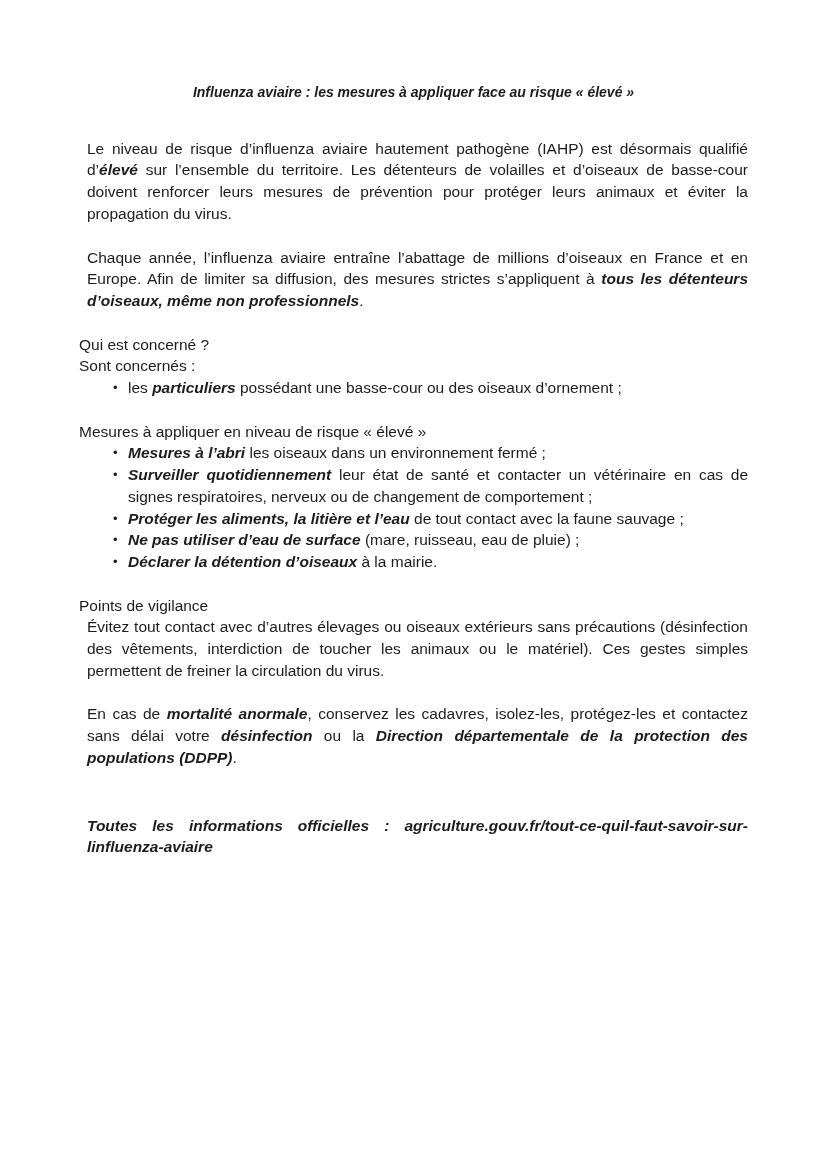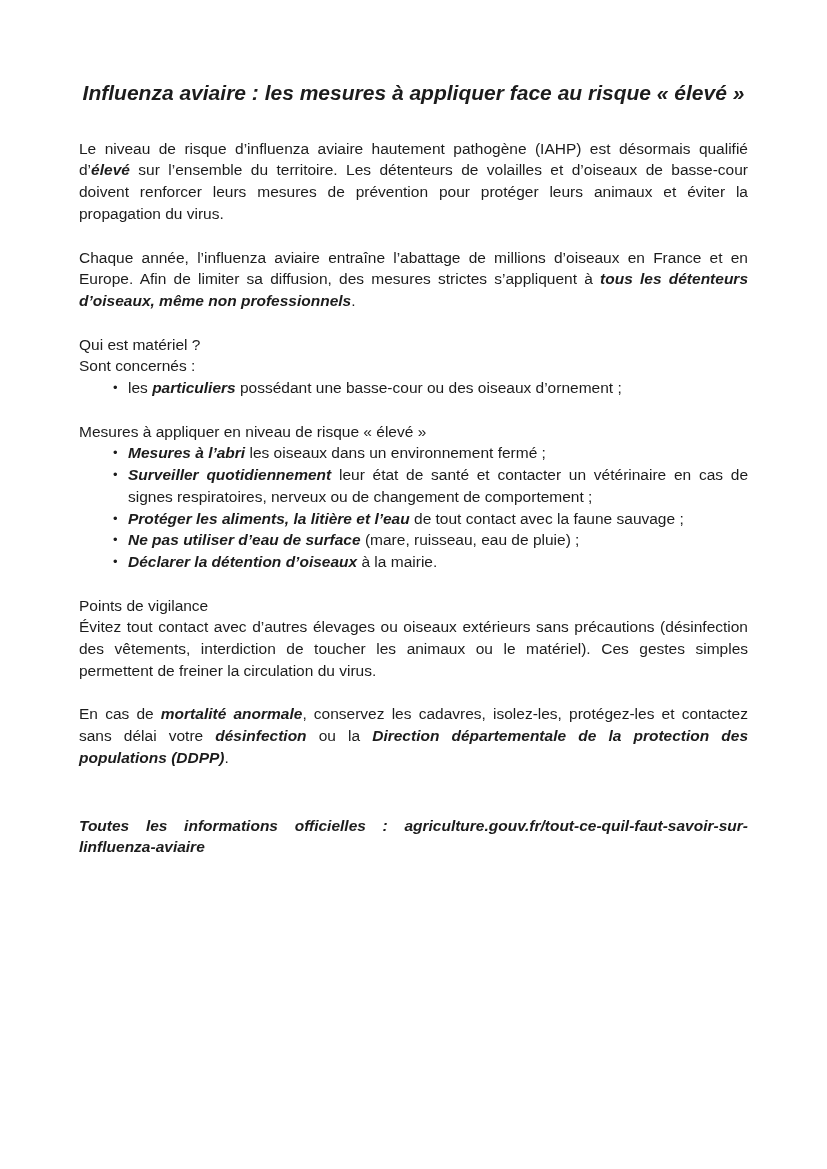--- a/index.html
+++ b/index.html
@@ -13,27 +13,27 @@
     box-sizing: border-box;
     padding: 82px 79px 40px 79px;
     background: #ffffff;
     font-family: "Liberation Sans", sans-serif;
     font-size: 15.5px;
     line-height: 21.7px;
     color: #1c1c1c;
   }
   .title {
     margin: 0 0 34px 0;
-    font-size: 21px;
+    font-size: 14px;
     font-weight: 700;
     font-style: italic;
     text-align: center;
   }
   p {
-    margin: 0 0 22px 0;
+    margin: 0 0 22px 8px;
     text-align: justify;
   }
   .heading-line {
     margin: 0;
     text-align: left;
   }
   .pre-gap {
     margin-top: 22px;
   }
   ul.doc-list {
@@ -68,21 +68,21 @@
 <body>
 
 <div class="page">
 
   <h1 class="title">Influenza aviaire : les mesures à appliquer face au risque « élevé »</h1>
 
   <p><span>Le niveau de risque d’influenza aviaire hautement pathogène (IAHP) est désormais qualifié d’</span><span class="bi">élevé</span><span> sur l’ensemble du territoire. Les détenteurs de volailles et d’oiseaux de basse-cour doivent renforcer leurs mesures de prévention pour protéger leurs animaux et éviter la propagation du virus.</span></p>
 
   <p><span>Chaque année, l’influenza aviaire entraîne l’abattage de millions d’oiseaux en France et en Europe. Afin de limiter sa diffusion, des mesures strictes s’appliquent à </span><span class="bi">tous les détenteurs d’oiseaux, même non professionnels</span><span>.</span></p>
 
-  <div class="heading-line pre-gap">Qui est matériel ?</div>
+  <div class="heading-line pre-gap">Qui est concerné ?</div>
 
   <div class="heading-line">Sont concernés :</div>
 
   <ul class="doc-list">
     <li><span>les </span><span class="bi">particuliers</span><span> possédant une basse-cour ou des oiseaux d’ornement ;</span></li>
   </ul>
 
   <div class="heading-line pre-gap">Mesures à appliquer en niveau de risque « élevé »</div>
 
   <ul class="doc-list">

